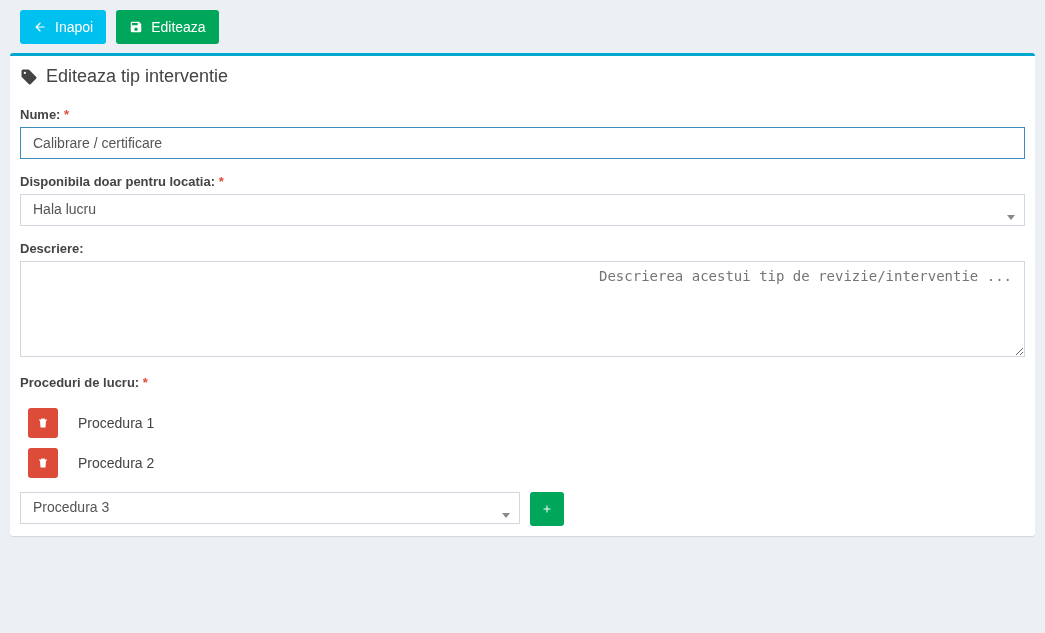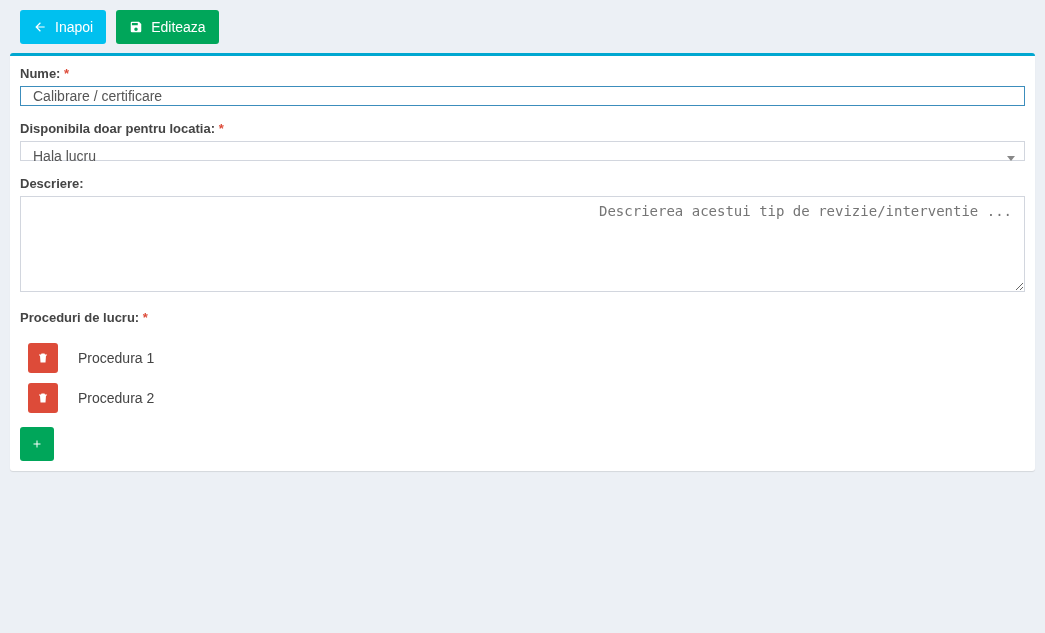--- a/index.html
+++ b/index.html
@@ -65,21 +65,21 @@
       color: #444;
       margin-bottom: 5px;
     }
     .req { color: #dd4b39; }
 
     .form-control {
       width: 100%;
       border: 1px solid #d2d6de;
       border-radius: 0;
       background: #fff;
-      height: 20px;
+      height: 32px;
       padding: 6px 12px;
       font-size: 14px;
       color: #555;
     }
     .form-control.focused { border-color: #3c8dbc; }
     textarea.form-control {
       height: 96px;
       resize: both;
       text-align: right;
     }
@@ -157,20 +157,28 @@
     <span>
       <svg width="14" height="14" viewBox="0 0 24 24" fill="currentColor">
           <path d="M17 3H5a2 2 0 0 0-2 2v14a2 2 0 0 0 2 2h14a2 2 0 0 0 2-2V7l-4-4zm-5 16a3 3 0 1 1 0-6 3 3 0 0 1 0 6zm3-10H5V5h10v4z"></path>
         </svg>
     </span>
     <span>Editeaza</span>
   </button>
 </div>
 
 <div class="card">
+  <div class="card-header">
+    <span>
+      <svg width="18" height="18" viewBox="0 0 24 24" fill="#444">
+          <path d="M21.41 11.58l-9-9A2 2 0 0 0 11 2H4a2 2 0 0 0-2 2v7a2 2 0 0 0 .59 1.42l9 9a2 2 0 0 0 2.83 0l7-7a2 2 0 0 0-.01-2.84zM6.5 8A1.5 1.5 0 1 1 8 6.5 1.5 1.5 0 0 1 6.5 8z"></path>
+        </svg>
+    </span>
+    <span class="card-title">Editeaza tip interventie</span>
+  </div>
   <div class="card-body">
 
     <div class="form-group">
       <label class="form-label">
         <span>Nume:</span>
         <span class="req"> *</span>
       </label>
       <input type="text" class="form-control focused" value="Calibrare / certificare" style="">
     </div>
 
@@ -213,20 +221,26 @@
               <svg width="12" height="12" viewBox="0 0 24 24" fill="currentColor">
                   <path d="M6 7h12l-1 14H7L6 7zm3-4h6l1 2h4v2H4V5h4l1-2z"></path>
                 </svg>
             </span>
           </button>
           <span class="proc-label">Procedura 2</span>
         </div>
       </div>
 
       <div class="proc-add">
+        <div class="select-area">
+          <div class="select-wrap">
+            <div class="form-control">Procedura 3</div>
+            <span class="select-caret"><span class="caret"></span></span>
+          </div>
+        </div>
         <button class="icon-btn green" style="width:34px;height:34px">
           <span>
             <svg width="12" height="12" viewBox="0 0 24 24" fill="currentColor">
                 <path d="M19 13h-6v6h-2v-6H5v-2h6V5h2v6h6z"></path>
               </svg>
           </span>
         </button>
       </div>
 
     </div>

